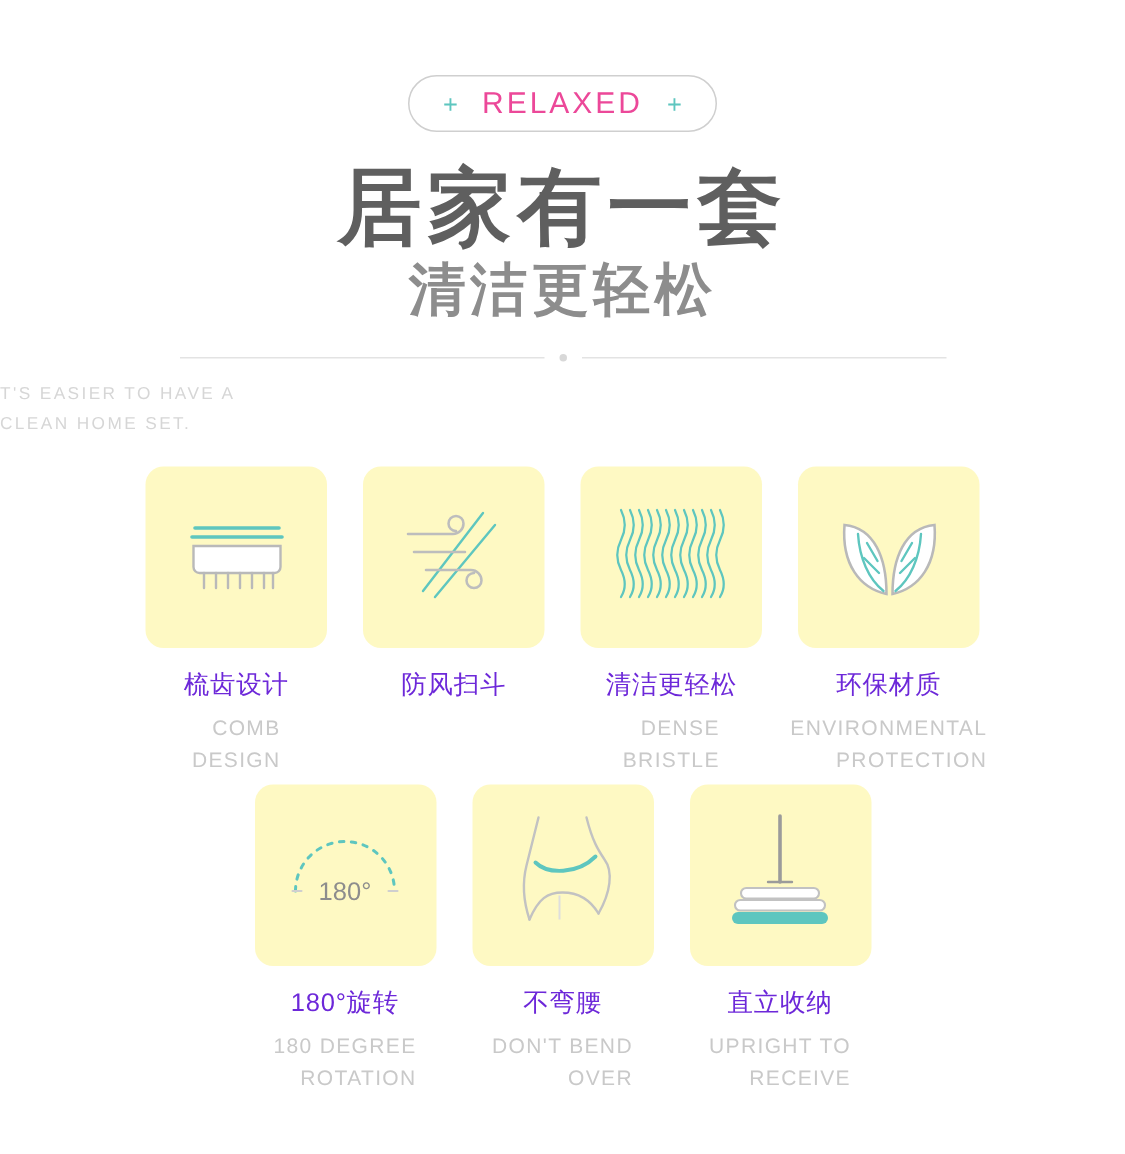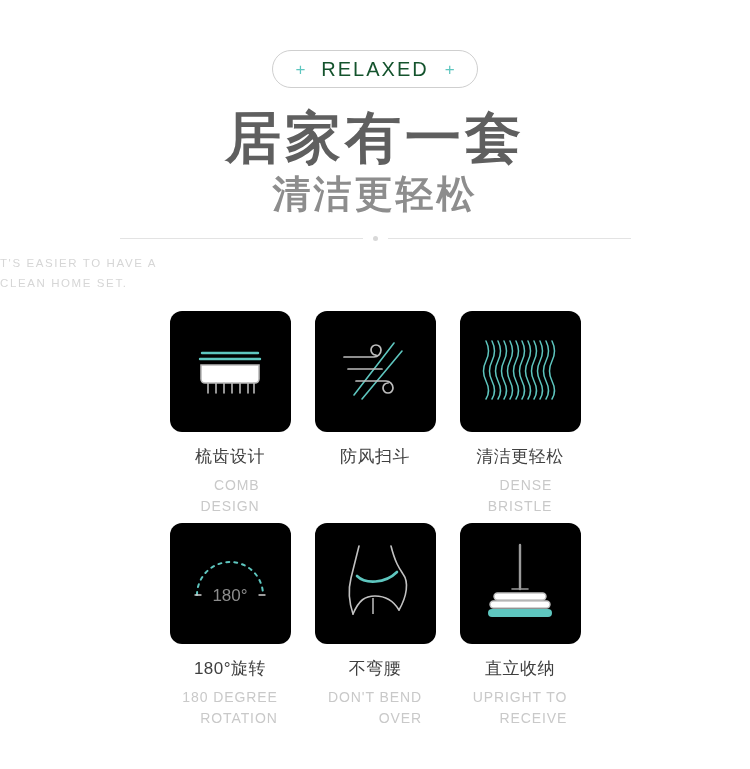--- a/index.html
+++ b/index.html
@@ -34,21 +34,21 @@
   }
   .badge .plus {
     color: #5ec6bf;
     font-size: 17px;
     line-height: 1;
     font-weight: 400;
   }
   .badge .badge-text {
     font-size: 20px;
     letter-spacing: 2px;
-    color: #14532d;
+    color: #ec4899;
     font-weight: 400;
   }
 
   
   .headline {
     text-align: center;
     margin-top: 18px;
   }
   .headline .line1 {
     font-size: 56px;
@@ -109,30 +109,30 @@
   }
   .cell {
     width: 121px;
     display: flex;
     flex-direction: column;
     align-items: center;
   }
   .card {
     width: 121px;
     height: 121px;
-    background: #000000;
+    background: #fef9c3;
     border-radius: 12px;
     display: flex;
     align-items: center;
     justify-content: center;
   }
   .cell .title {
     margin-top: 13px;
     font-size: 17px;
-    color: #404040;
+    color: #6d28d9;
     letter-spacing: 0.5px;
   }
   .cell .sub {
     margin-top: 7px;
     font-size: 14px;
     color: #c9c9c9;
     letter-spacing: 0.9px;
     text-align: right;
     line-height: 1.5;
   }
@@ -232,20 +232,43 @@
           </svg>
         </span>
       </div>
       <div class="title">清洁更轻松</div>
       <div class="sub">
         <div>DENSE</div>
         <div>BRISTLE</div>
       </div>
     </div>
 
+    <div class="cell">
+      <div class="card">
+        <span>
+          <svg width="80" height="70" viewBox="0 0 80 70">
+            <path d="M38 62 C20 58 8 42 10 16 C30 18 38 38 38 62 Z" stroke="#b9b9b9" stroke-width="1.7" fill="#ffffff"></path>
+            <path d="M42 62 C60 58 72 42 70 16 C50 18 42 38 42 62 Z" stroke="#b9b9b9" stroke-width="1.7" fill="#ffffff"></path>
+            <g stroke="#5ec6bf" stroke-width="1.6" fill="none" stroke-linecap="round">
+              <path d="M36 60 C26 52 20 38 19 22"></path>
+              <path d="M44 60 C54 52 60 38 61 22"></path>
+              <path d="M25 28 L32 40"></path>
+              <path d="M23 38 L33 48"></path>
+              <path d="M55 28 L48 40"></path>
+              <path d="M57 38 L47 48"></path>
+            </g>
+          </svg>
+        </span>
+      </div>
+      <div class="title">环保材质</div>
+      <div class="sub">
+        <div>ENVIRONMENTAL</div>
+        <div>PROTECTION</div>
+      </div>
+    </div>
 
   </div>
 
   <div class="row">
 
     <div class="cell">
       <div class="card">
         <span>
           <svg width="90" height="62" viewBox="0 0 90 62">
             <g stroke="#5ec6bf" stroke-width="2" fill="none" stroke-linecap="round" stroke-dasharray="3 5">

